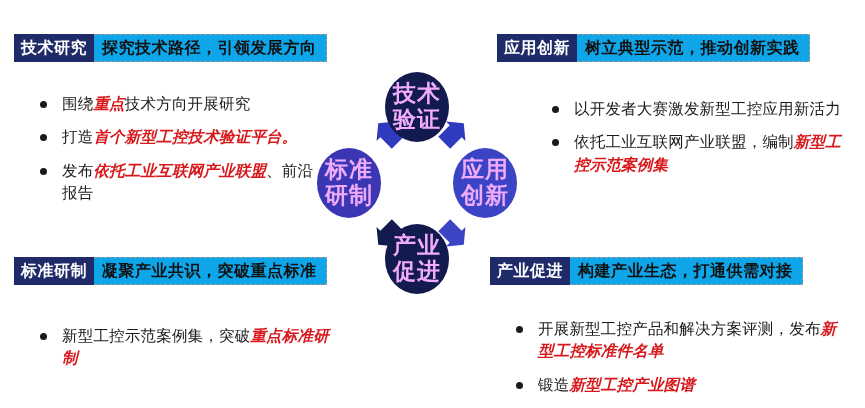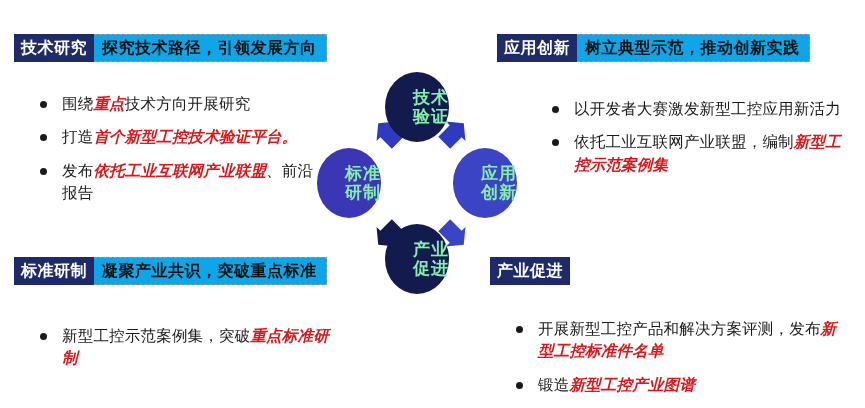--- a/index.html
+++ b/index.html
@@ -105,24 +105,24 @@
     left: 315px;
     top: 72px;
     width: 225px;
     height: 225px;
   }
   .node {
     position: absolute;
     border-radius: 50%;
     display: flex;
     flex-direction: column;
-    align-items: flex-end;
+    align-items: center;
     justify-content: center;
-    color: #86efac;
-    font-size: 17px;
+    color: #f0abfc;
+    font-size: 23px;
     font-weight: bold;
     line-height: 1.12;
     letter-spacing: 1px;
     text-align: center;
   }
   .node span { display: block; }
 
   #node-tech {
     left: 70px; top: 0px;
     width: 64px; height: 70px;
@@ -171,20 +171,21 @@
     <div class="subtitle">树立典型示范，推动创新实践</div>
   </div>
 
   <div class="qhead" id="head-std">
     <div class="badge">标准研制</div>
     <div class="subtitle">凝聚产业共识，突破重点标准</div>
   </div>
 
   <div class="qhead" id="head-ind">
     <div class="badge">产业促进</div>
+    <div class="subtitle">构建产业生态，打通供需对接</div>
   </div>
 
   <ul class="bullets" id="list-tech">
       <li><span>围绕</span><span class="em">重点</span><span>技术方向开展研究</span></li>
       <li><span>打造</span><span class="em">首个新型工控技术验证平台。</span></li>
       <li><span>发布</span><span class="em">依托工业互联网产业联盟</span><span>、前沿报告</span></li>
     </ul>
 
   <ul class="bullets" id="list-app">
       <li><span>以开发者大赛激发新型工控应用新活力</span></li>

